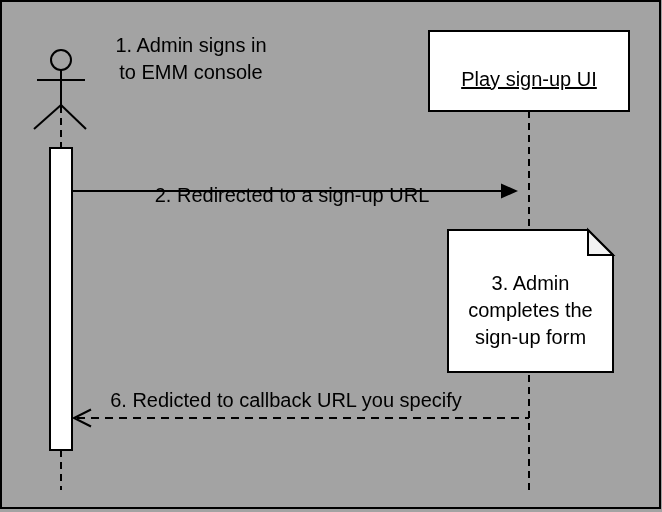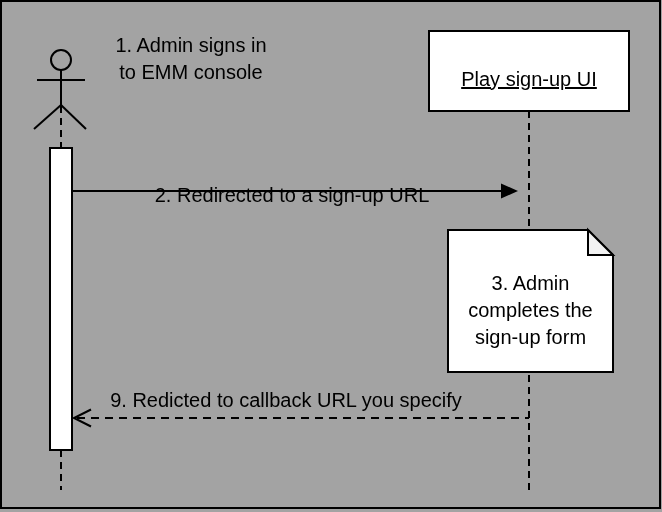--- a/index.html
+++ b/index.html
@@ -73,15 +73,15 @@
 to EMM console</div>
 
   <div class="label" style="left:92px; top:161px; width:400px;margin-top:21px;">2. Redirected to a sign-up URL</div>
 
   <div class="label boxed" style="left:429px; top:31px; width:200px; height:96px;text-decoration:underline;">Play sign-up UI</div>
 
   <div class="label boxed" style="left:448px; top:218px; width:165px; height:184px;">3. Admin
 completes the
 sign-up form</div>
 
-  <div class="label" style="left:86px; top:387px; width:400px;">9. Redicted to callback URL you specify</div>
+  <div class="label" style="left:86px; top:387px; width:400px;">6. Redicted to callback URL you specify</div>
 
 </div>
 
 </body></html>

